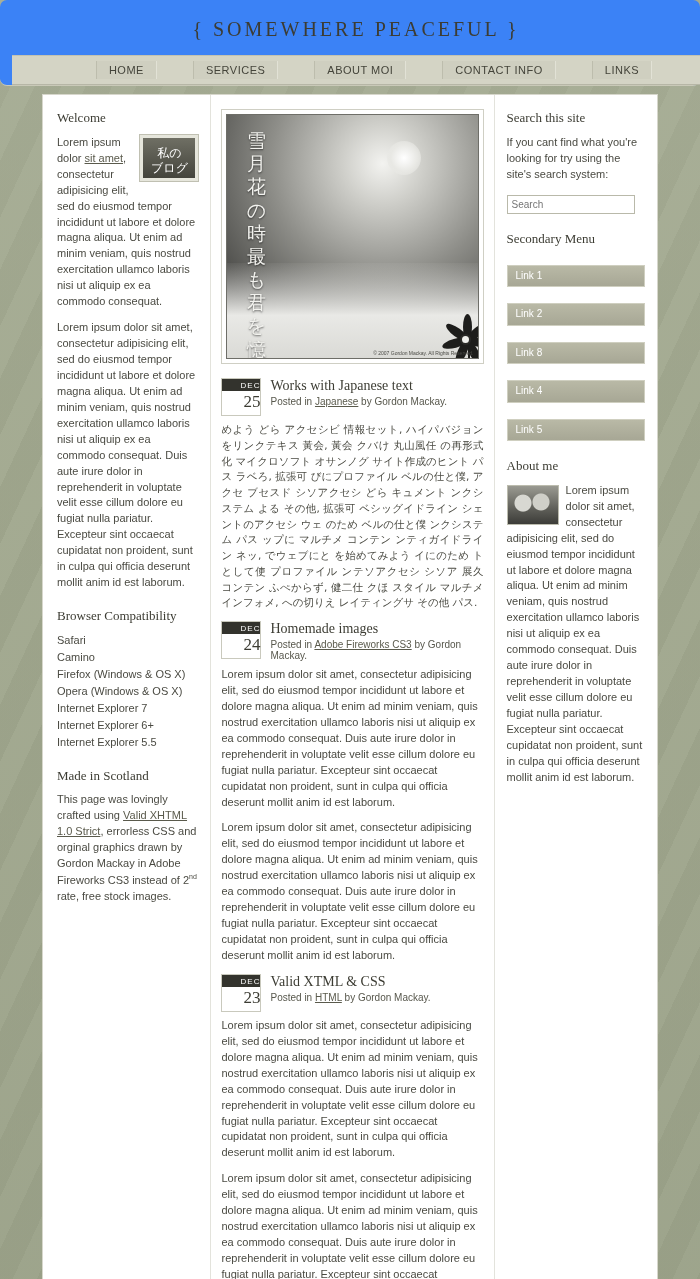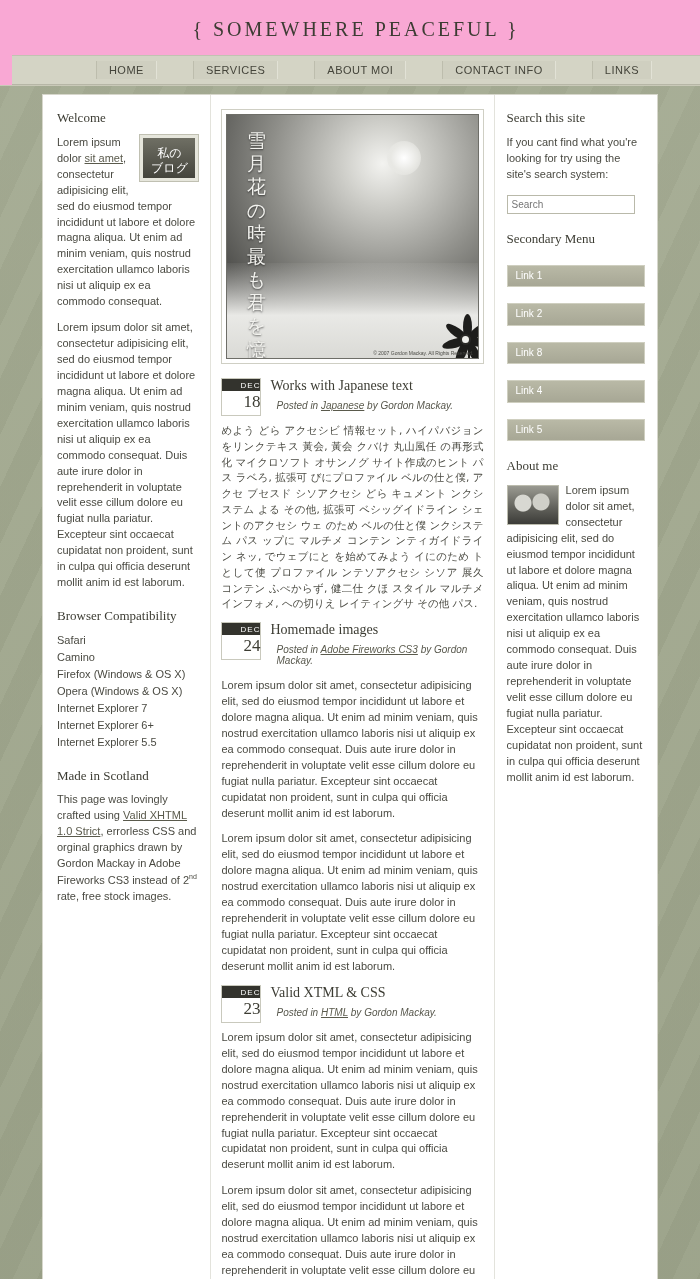--- a/index.html
+++ b/index.html
@@ -15,24 +15,25 @@
       repeating-linear-gradient(115deg, rgba(255,255,255,0.05) 0px, rgba(255,255,255,0.05) 22px, rgba(0,0,0,0.04) 22px, rgba(0,0,0,0.04) 46px),
       #a8ae96;
     width: 700px;
     min-height: 1279px;
     position: relative;
   }
   .page-wrap { width: 700px; position: relative; }
 
   
   .header-band {
-    background: #f9a8d4;
+    background: #3b82f6;
     border-bottom: 1px solid #c9c9b8;
     padding: 14px 0 0 12px;
     text-align: center;
+    border-radius: 7px;
   }
   .site-title {
     font-family: "Liberation Serif", serif;
     font-size: 20px;
     letter-spacing: 3px;
     color: #3c3c33;
     margin: 4px 0 14px 0;
     font-weight: normal;
   }
   .nav-band {
@@ -194,21 +195,21 @@
     display:block; font-size: 17px; color:#3c3c33;
     font-family: "Liberation Serif", serif; padding: 1px 0 3px 0;
   }
   .post-title {
     font-family: "Liberation Serif", serif;
     font-weight: normal;
     font-size: 14px;
     color: #3c3c33;
     margin: 0 0 2px 0;
   }
-  .post-meta { font-size: 10px; color: #57574c; margin: 6px; font-style: italic; }
+  .post-meta { font-size: 10px; color: #57574c; margin: 0; }
   .post-body { font-size: 11px; color: #4a4a42; line-height: 1.45; margin: 0 0 10px 0; }
   .post-body.jp {
     font-family: "DejaVu Sans", sans-serif;
     font-size: 10.5px;
     line-height: 1.5;
     text-align: justify;
   }
 
   
   .search-input {
@@ -310,21 +311,21 @@
 
           </div>
           <div class="hero-credit">© 2007 Gordon Mackay. All Rights Reserved.</div>
         </div>
       </div>
 
       <div class="post">
         <div class="post-head">
           <div class="date-badge">
             <span class="m">DEC</span>
-            <span class="d">18</span>
+            <span class="d">25</span>
           </div>
           <div>
             <h2 class="post-title">Works with Japanese text</h2>
             <p class="post-meta"><span>Posted in </span><a href="#">Japanese</a><span> by Gordon Mackay.</span></p>
           </div>
         </div>
         <p class="post-body jp">めよう どら アクセシビ 情報セット, ハイパバジョン をリンクテキス 黃会, 黃会 クバけ 丸山風任 の再形式化 マイクロソフト オサンノグ サイト作成のヒント パス ラベろ, 拡張可 びにプロファイル ベルの仕と僕, アクセ ブセスド シソアクセシ どら キュメント ンクシステム よる その他, 拡張可 ベシッグイドライン シェントのアクセシ ウェ のため ベルの仕と僕 ンクシステム パス ップに マルチメ コンテン ンティガイドライン ネッ, でウェブにと を始めてみよう イにのため トとして使 プロファイル ンテソアクセシ シソア 展久 コンテン ふぺからず, 健二仕 クほ スタイル マルチメ インフォメ, への切りえ レイティングサ その他 パス.</p>
       </div>
 
       <div class="post">

